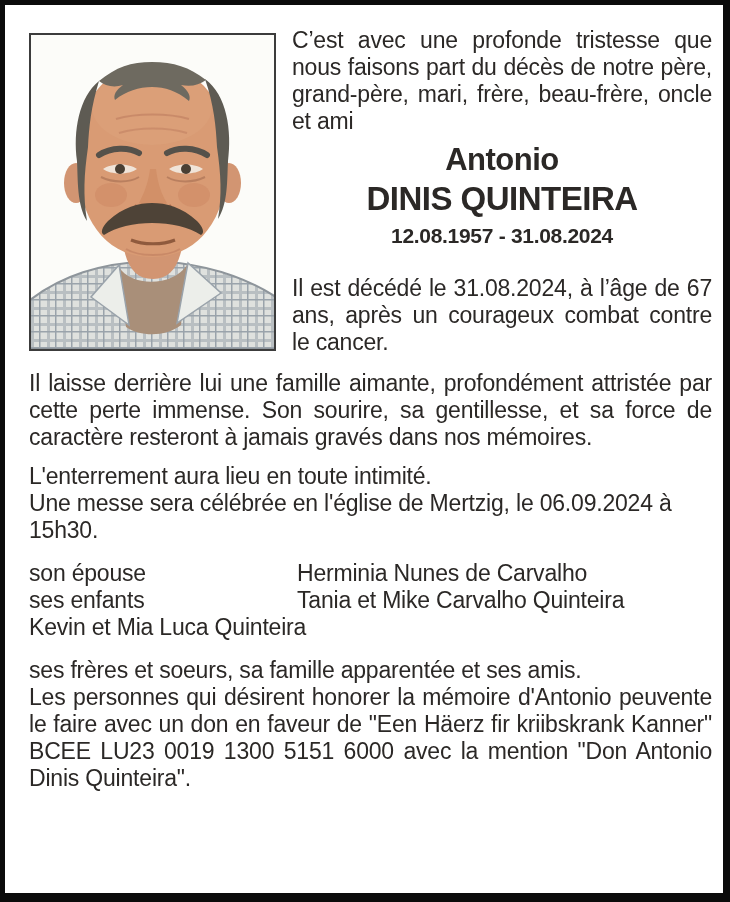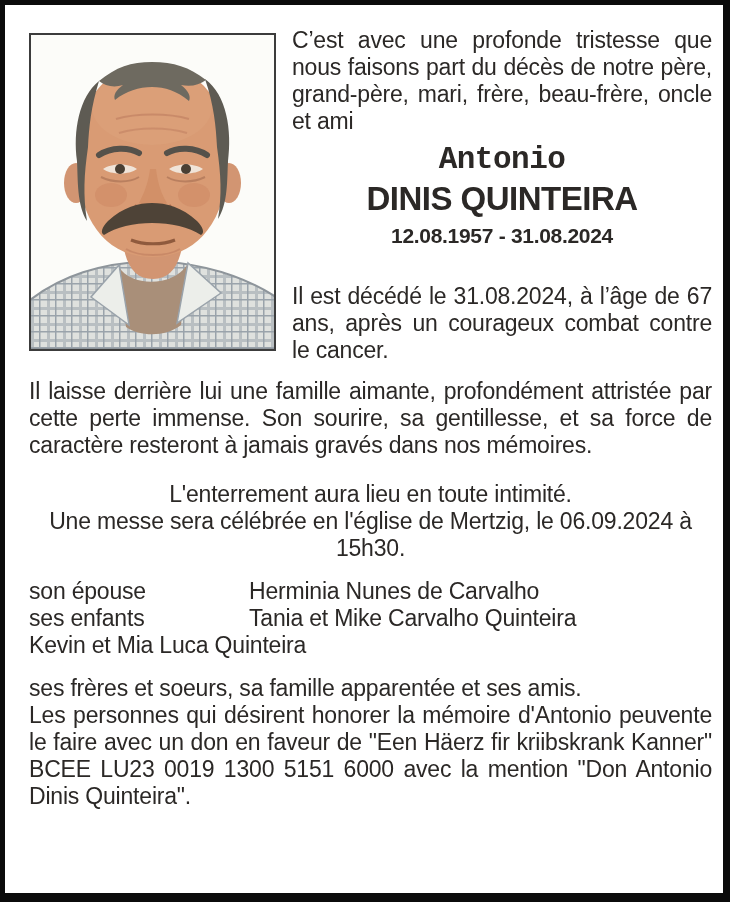--- a/index.html
+++ b/index.html
@@ -56,55 +56,54 @@
   }
   .name-block {
     text-align: center;
     margin-top: 6px;
   }
   .name-first {
     font-size: 31px;
     line-height: 38px;
     font-weight: bold;
     letter-spacing: -0.5px;
-    font-family: Liberation Mono, monospace;
   }
   .name-last {
     font-size: 33px;
     line-height: 40px;
     font-weight: bold;
     letter-spacing: -0.5px;
   }
   .life-dates {
     font-size: 21px;
     line-height: 26px;
     font-weight: bold;
     margin-top: 4px;
     letter-spacing: -0.3px;
   }
   .death-paragraph {
     text-align: justify;
-    margin: 34px 0 0 0;
+    margin: 26px 0 0 0;
   }
   .family-paragraph {
     text-align: justify;
     margin: 14px 0 0 0;
   }
   .funeral-block {
-    margin-top: 22px;
-    text-align: center;
+    margin-top: 12px;
   }
   .sorrow-line {
     margin-top: 14px;
   }
   .relatives-list {
     margin-top: 16px;
   }
   .relative-row {
     display: flex;
+    gap: 48px;
   }
   .relative-relation {
     flex: 0 0 220px;
   }
   .relative-names {
     flex: 1 1 auto;
   }
   .extended-family-line {
     margin-top: 16px;
   }

